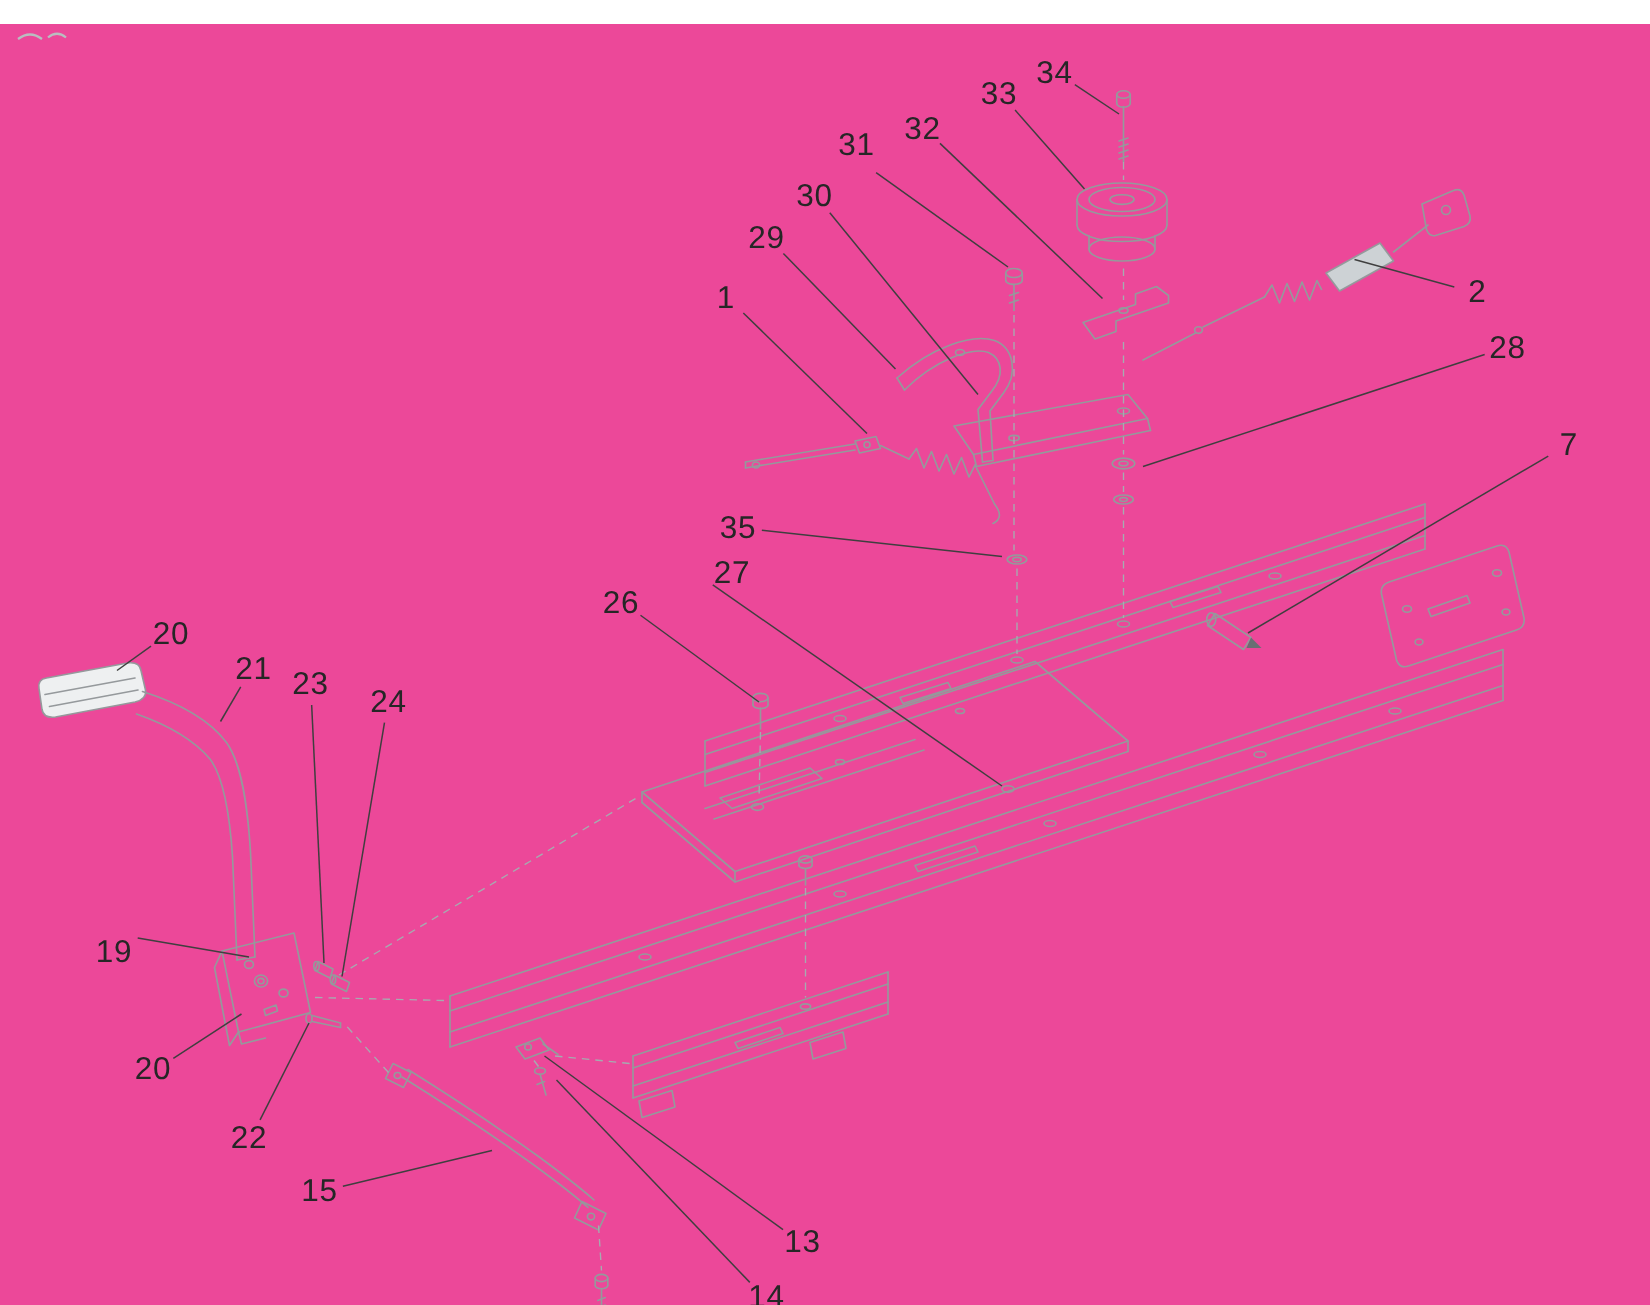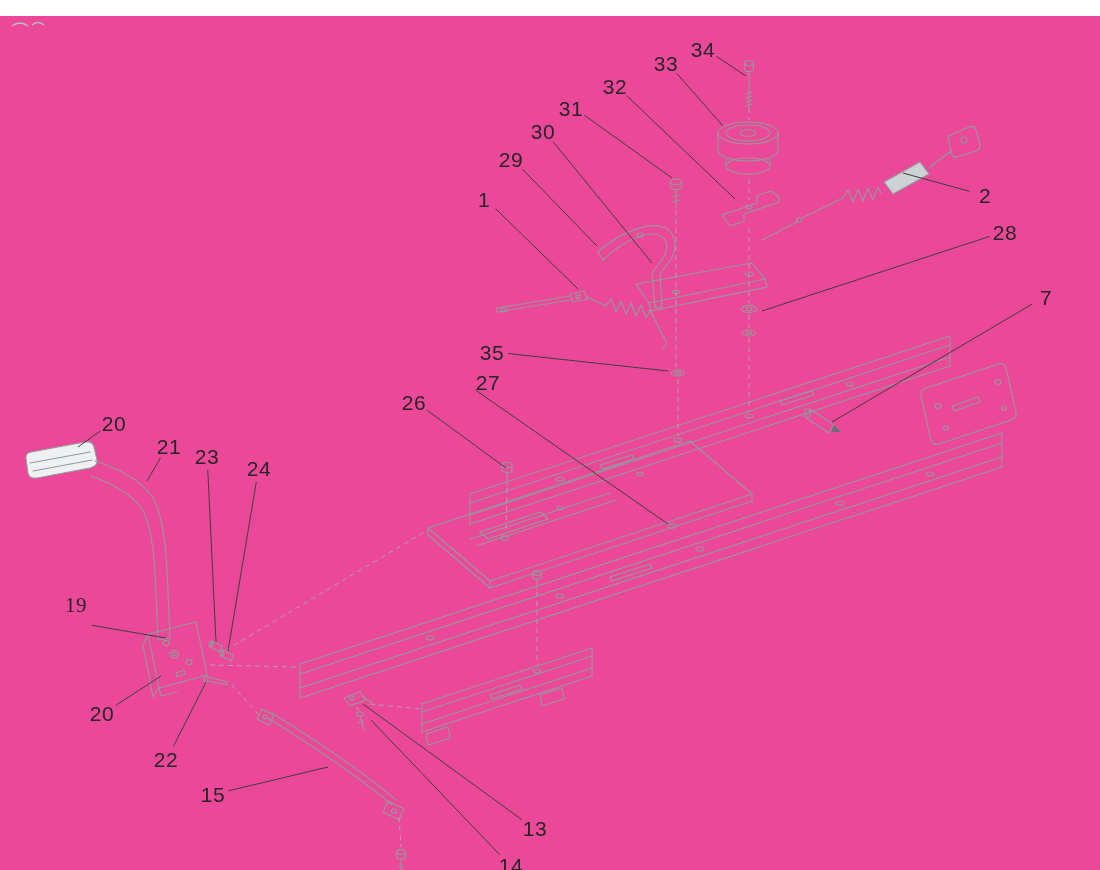--- a/index.html
+++ b/index.html
@@ -320,34 +320,34 @@
         <line x1="228.57644922273428" y1="774.8000555401122" x2="328" y2="751" stroke="#3f3f3f" stroke-width="1"></line>
         <line x1="522.0211779400419" y1="803.8127779447357" x2="363" y2="688" stroke="#3f3f3f" stroke-width="1"></line>
         <line x1="499.88648778080693" y1="838.9283795513563" x2="371" y2="704" stroke="#3f3f3f" stroke-width="1"></line>
       </g>
   </svg>
 
   <div id="callout-layer">
       <div class="callout" style="left: 703px; top: 33px; color: rgb(38, 38, 38);">34</div>
       <div class="callout" style="left: 666px; top: 47px; color: rgb(38, 38, 38);">33</div>
       <div class="callout" style="left: 615px; top: 70px; color: rgb(38, 38, 38);">32</div>
-      <div class="callout" style="left: 571px; top: 92px; color: rgb(38, 38, 38);">31</div>
+      <div class="callout" style="left: 571px; top: 81px; color: rgb(38, 38, 38);">31</div>
       <div class="callout" style="left: 543px; top: 115px; color: rgb(38, 38, 38);">30</div>
       <div class="callout" style="left: 511px; top: 143px; color: rgb(38, 38, 38);">29</div>
       <div class="callout" style="left: 484px; top: 183px; color: rgb(38, 38, 38);">1</div>
       <div class="callout" style="left: 985px; top: 179px; color: rgb(38, 38, 38);">2</div>
       <div class="callout" style="left: 1005px; top: 216px; color: rgb(38, 38, 38);">28</div>
       <div class="callout" style="left: 1046px; top: 281px; color: rgb(38, 38, 38);">7</div>
       <div class="callout" style="left: 492px; top: 336px; color: rgb(38, 38, 38);">35</div>
       <div class="callout" style="left: 488px; top: 366px; color: rgb(38, 38, 38);">27</div>
       <div class="callout" style="left: 414px; top: 386px; color: rgb(38, 38, 38);">26</div>
       <div class="callout" style="left: 114px; top: 407px; color: rgb(38, 38, 38);">20</div>
       <div class="callout" style="left: 169px; top: 430px; color: rgb(38, 38, 38);">21</div>
       <div class="callout" style="left: 207px; top: 440px; color: rgb(38, 38, 38);">23</div>
       <div class="callout" style="left: 259px; top: 452px; color: rgb(38, 38, 38);">24</div>
-      <div class="callout" style="left: 76px; top: 589px; color: rgb(38, 38, 38); font-family: Liberation Serif, serif;">19</div>
+      <div class="callout" style="left: 76px; top: 619px; color: rgb(38, 38, 38);">19</div>
       <div class="callout" style="left: 102px; top: 697px; color: rgb(38, 38, 38);">20</div>
       <div class="callout" style="left: 166px; top: 743px; color: rgb(38, 38, 38); text-align: center;">22</div>
       <div class="callout" style="left: 213px; top: 778px; color: rgb(38, 38, 38);">15</div>
       <div class="callout" style="left: 535px; top: 812px; color: rgb(38, 38, 38);">13</div>
       <div class="callout" style="left: 511px; top: 849px; color: rgb(38, 38, 38);">14</div>
     </div>
 </div>
 
 </body></html>

